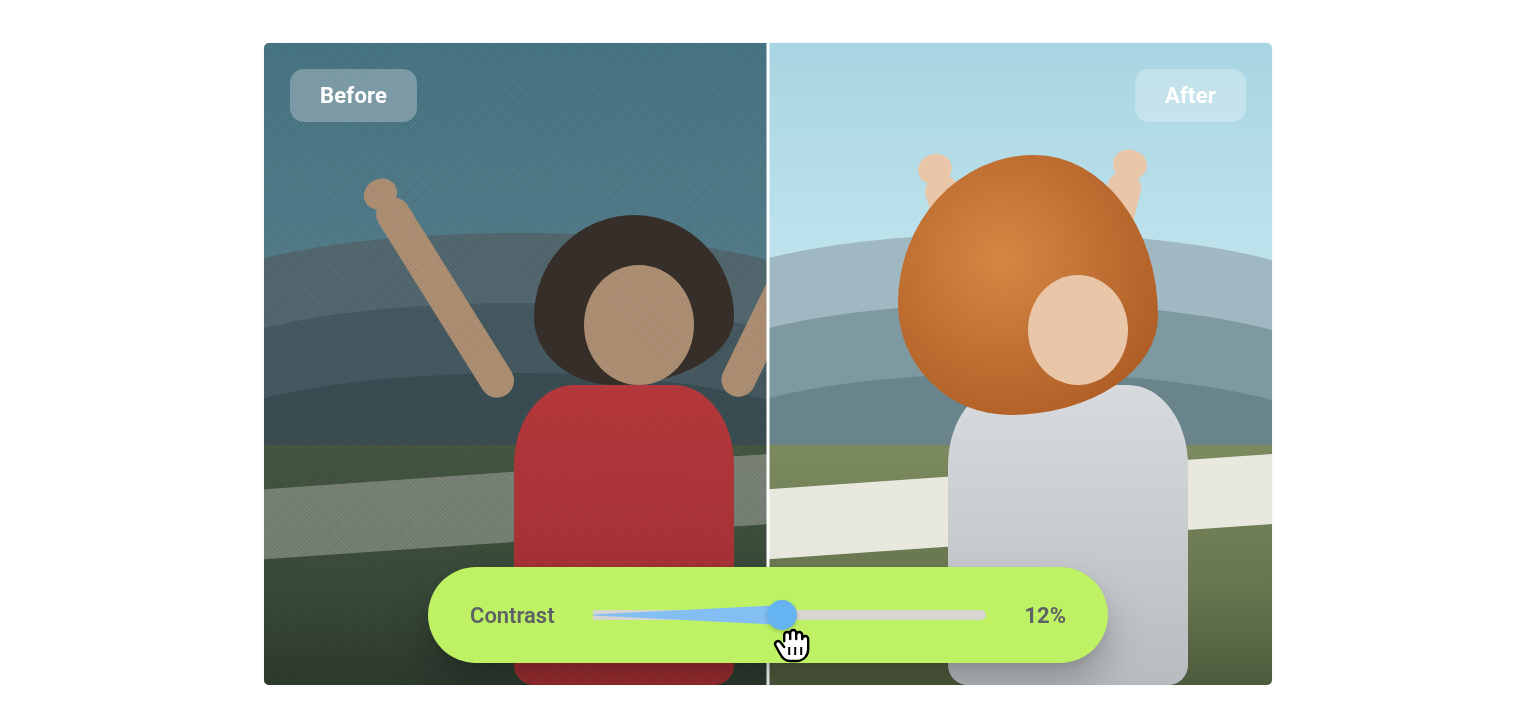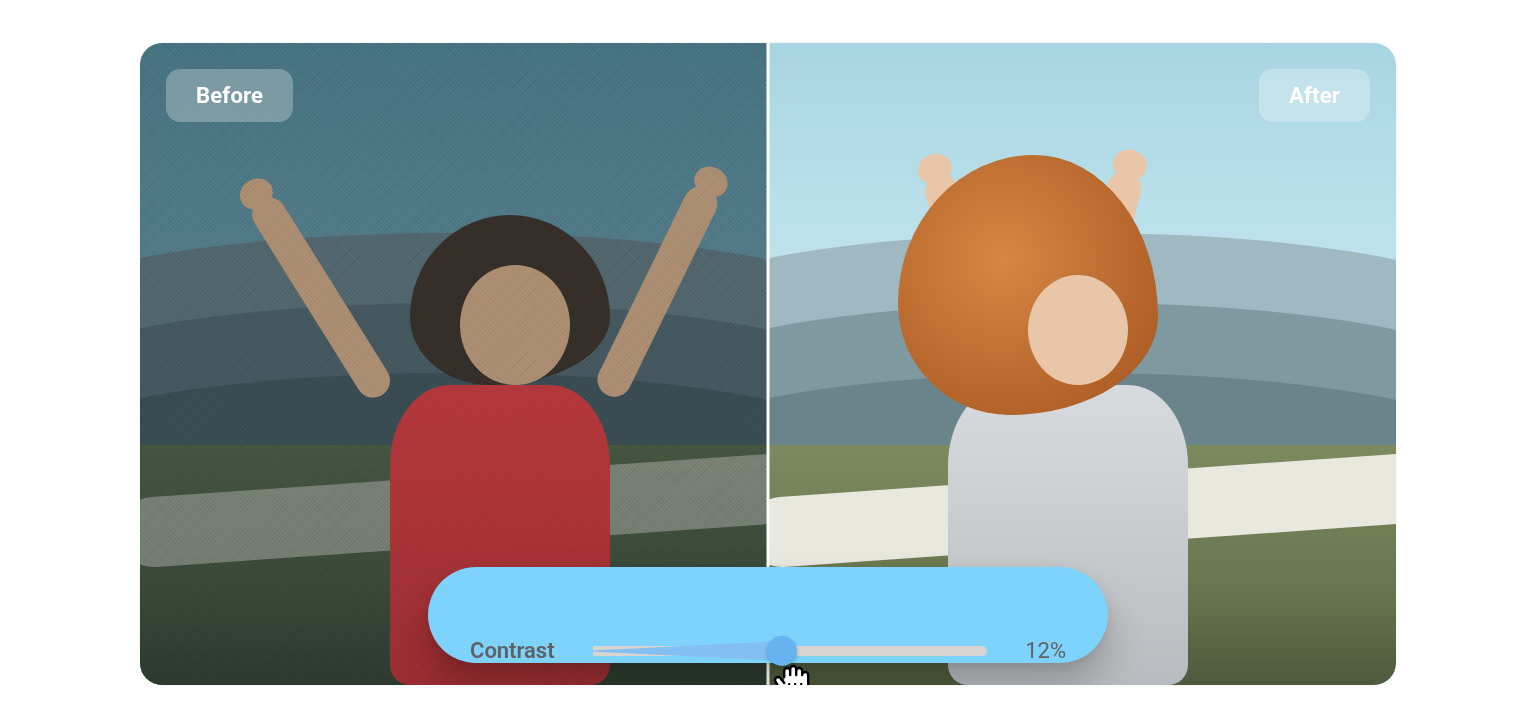--- a/index.html
+++ b/index.html
@@ -9,23 +9,23 @@
     height: 728px;
     background: #ffffff;
     font-family: -apple-system, BlinkMacSystemFont, "Segoe UI", Roboto, "Helvetica Neue", Arial, sans-serif;
     display: flex;
     align-items: center;
     justify-content: center;
   }
 
   .canvas {
     position: relative;
-    width: 1256px;
+    width: 1008px;
     height: 642px;
-    border-radius: 22px;
+    border-radius: 5px;
     overflow: hidden;
     box-shadow: 0 0 0 1px rgba(0,0,0,0.02);
   }
 
   
   .half {
     position: absolute;
     top: 0; bottom: 0;
     width: 50%;
     overflow: hidden;
@@ -179,37 +179,37 @@
 
   
   .slider-panel {
     position:absolute;
     left:50%;
     transform: translateX(-50%);
     bottom: -12px;              
     bottom: 22px;
     width: 680px;
     height: 96px;
-    background:#7dd3fc;
+    background:#bef264;
     border-radius: 48px;
     box-shadow: 0 24px 40px rgba(0,0,0,.22), 0 4px 8px rgba(0,0,0,.08);
     display:flex;
-    align-items:flex-end;
+    align-items:center;
     padding: 0 42px;
     gap: 38px;
   }
   .slider-label {
     font-size: 22px;
     font-weight: 600;
     color:#5f6265;
     white-space:nowrap;
   }
   .slider-value {
     font-size: 22px;
-    font-weight: 400;
+    font-weight: 700;
     color:#5f6265;
     white-space:nowrap;
   }
   .track-wrap {
     position:relative;
     flex:1;
     height: 24px;
   }
   .track {
     position:absolute;

